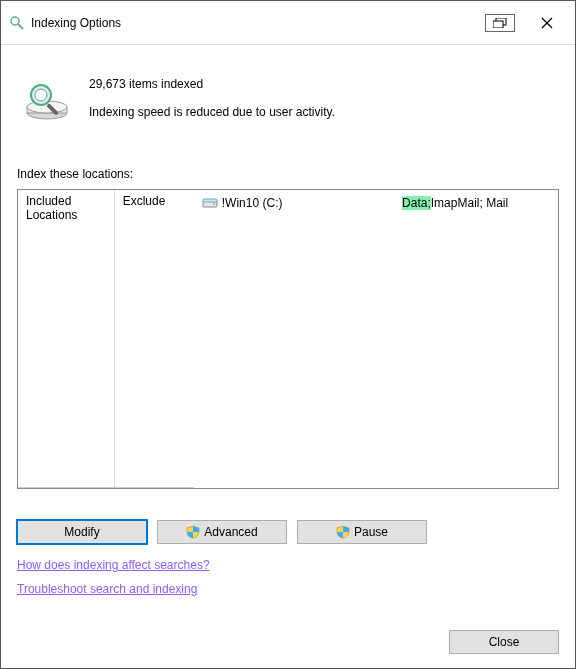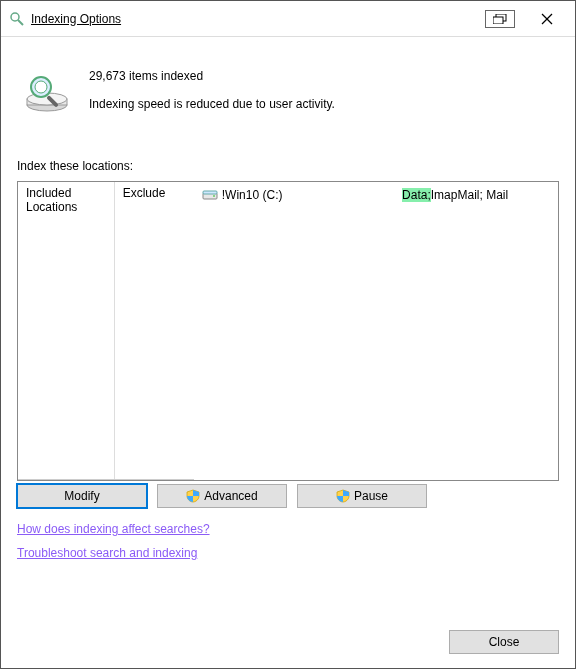--- a/index.html
+++ b/index.html
@@ -16,26 +16,25 @@
   .window {
     width: 576px;
     height: 669px;
     border: 1px solid #555;
     background: #fff;
     display: flex;
     flex-direction: column;
     position: relative;
   }
   .titlebar {
-    height: 36px;
+    height: 44px;
     display: flex;
     align-items: center;
     padding: 0 8px 0 8px;
     border-bottom: 1px solid #ddd;
-    text-decoration: underline;
   }
   .titlebar .icon {
     width: 16px; height: 16px; margin-right: 6px;
   }
   .titlebar .title {
     flex: 1;
     font-size: 12px;
   }
   .titlebar .winbtn {
     width: 40px;
@@ -115,21 +114,21 @@
     align-items: center;
     gap: 4px;
     height: 18px;
   }
   .drive-icon { width:16px; height:16px; flex-shrink:0; }
   .exclude-row { height: 18px; display:flex; align-items:center; }
   .highlight { background: #86efac; }
   .button-row {
     display: flex;
     gap: 10px;
-    margin-top: 3px;
+    margin-top: 31px;
   }
   .btn {
     width: 130px;
     height: 24px;
     border: 1px solid #adadad;
     background: #e1e1e1;
     display: flex;
     align-items: center;
     justify-content: center;
     gap: 4px;

